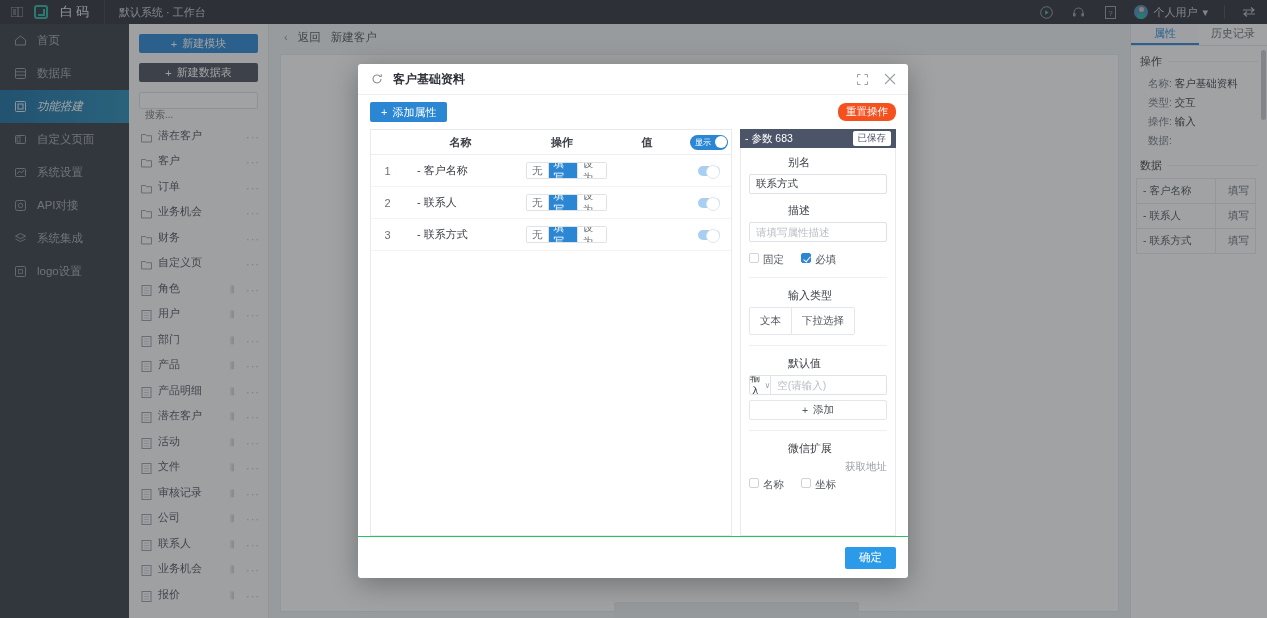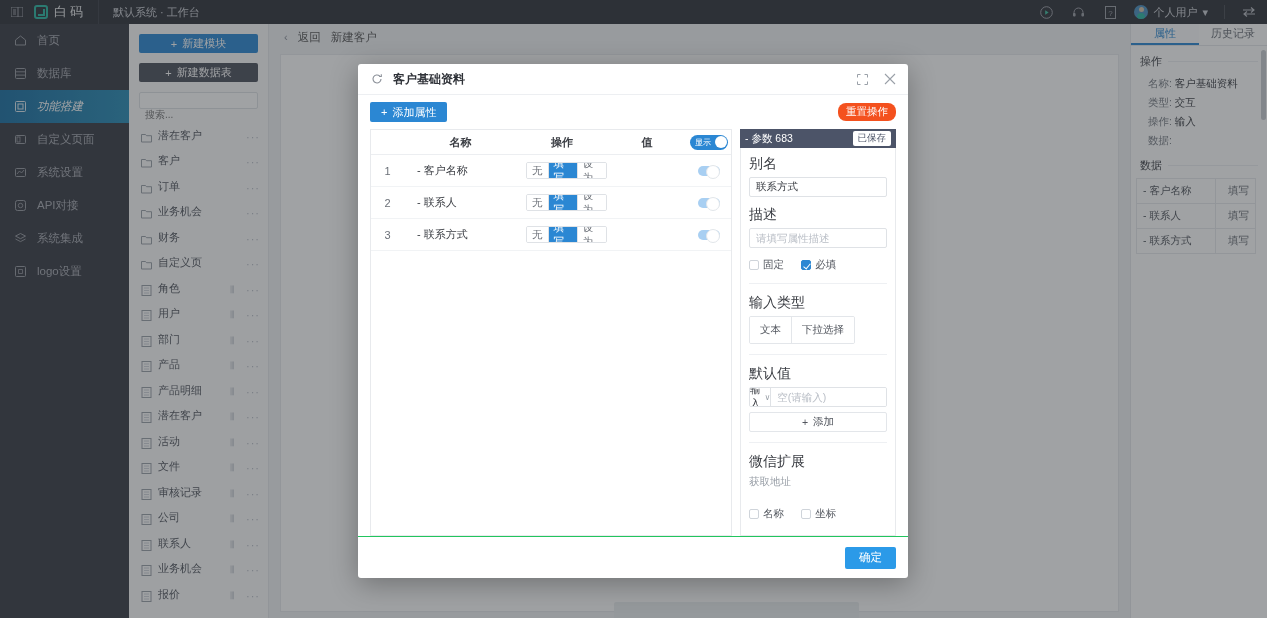--- a/index.html
+++ b/index.html
@@ -6,21 +6,21 @@
   html, body {
     width:1267px; height:618px; overflow:hidden;
     font-family: "Liberation Sans", "DejaVu Sans", sans-serif;
     font-size:12px; color:#333; background:#f0f2f5;
   }
   #app { position:relative; width:1267px; height:618px; }
 
   
   .topbar{position:absolute;left:0;top:0;width:1267px;height:24px;background:#2f323a;display:flex;align-items:center;}
   .tb-collapse{width:34px;display:flex;align-items:center;justify-content:center;color:#9a9da5;font-size:11px;}
-  .tb-logo{display:flex;align-items:center;gap:6px;padding-right:12px;}
+  .tb-logo{display:flex;align-items:center;gap:12px;padding-right:12px;}
   .logo-mark{width:14px;height:14px;border:2px solid #2bb6a3;border-radius:3px;position:relative;}
   .logo-mark:after{content:"";position:absolute;left:2px;top:2px;width:5px;height:5px;border-right:2px solid #2bb6a3;border-bottom:2px solid #2bb6a3;}
   .logo-text{color:#e6e8ea;font-size:13px;letter-spacing:3px;}
   .tb-sep{width:1px;height:24px;background:#3d4049;}
   .tb-title{color:#c9ccd2;font-size:11px;padding-left:14px;}
   .tb-right{margin-left:auto;display:flex;align-items:center;gap:16px;padding-right:10px;color:#9a9da5;}
   .tb-ico{font-size:12px;display:flex;align-items:center;justify-content:center;width:16px;height:16px;}
   .tb-ico svg{display:block;}
   .tb-user{display:flex;align-items:center;gap:5px;color:#c9ccd2;font-size:11px;}
   .avatar{width:14px;height:14px;border-radius:50%;background:#4a8fbf;position:relative;overflow:hidden;}
@@ -104,38 +104,38 @@
   .seg b:last-child{border-right:0;}
   .seg b.on{background:#2b87d3;color:#fff;}
   .toggle-sm{width:22px;height:10px;border-radius:6px;background:#a8cff2;position:relative;}
   .toggle-sm:after{content:"";position:absolute;right:0;top:-1px;width:12px;height:12px;border-radius:50%;background:#fff;border:1px solid #e2e6ea;}
   .tb-fill{flex:1;}
   .m-right{width:156px;display:flex;flex-direction:column;}
   .pr-head{height:19px;background:#4c5468;display:flex;align-items:center;padding:0 5px;}
   .pr-head .t{color:#fff;font-size:10.5px;}
   .pr-head .saved{margin-left:auto;background:#fff;color:#4c5468;font-size:9.5px;border-radius:2px;padding:1px 5px;}
   .pr-body{border:1px solid #e8eaed;border-top:0;flex:1;padding:7px 8px 0 8px;}
-  .fl{font-size:14px;color:#3a3d43;margin-bottom:4px;}
+  .fl{font-size:11px;color:#3a3d43;margin-bottom:4px;margin-left:39px;}
   .fi{height:20px;border:1px solid #dfe2e6;border-radius:2px;width:100%;font-size:10.5px;padding:0 6px;color:#3a3d43;outline:0;font-family:inherit;background:#fff;}
   .fi::placeholder{color:#b9bec6;}
-  .ck{display:inline-flex;align-items:center;gap:4px;font-size:10.5px;color:#52565e;margin-right:14px;}
+  .ck{display:inline-flex;gap:4px;font-size:10.5px;color:#52565e;margin-right:14px;}
   .box{width:10px;height:10px;border:1px solid #cfd4da;border-radius:2px;background:#fff;}
   .box.on{background:#2b87d3;border-color:#2b87d3;position:relative;}
   .box.on:after{content:"";position:absolute;left:2.5px;top:.5px;width:3px;height:6px;border-right:1.5px solid #fff;border-bottom:1.5px solid #fff;transform:rotate(40deg);}
   .hr{height:1px;background:#eef0f3;margin:10px 0;}
   .seg2{display:inline-flex;border:1px solid #e3e6ea;border-radius:2px;overflow:hidden;}
   .seg2 b{font-weight:normal;font-size:10.5px;color:#52565e;padding:0 10px;height:26px;display:flex;align-items:center;border-right:1px solid #e3e6ea;background:#fff;}
   .seg2 b:last-child{border-right:0;}
   .dv-row{display:flex;border:1px solid #dfe2e6;border-radius:2px;height:20px;overflow:hidden;}
   .dv-sel{width:44px;display:flex;align-items:center;justify-content:center;gap:4px;font-size:10.5px;color:#3a3d43;border-right:1px solid #dfe2e6;background:#fff;}
   .dv-sel i{font-style:normal;font-size:8px;color:#9aa0a8;}
   .dv-in{flex:1;border:0;outline:0;font-size:10.5px;padding-left:6px;color:#3a3d43;font-family:inherit;}
   .dv-in::placeholder{color:#b9bec6;}
   .add-btn{margin-top:5px;height:20px;border:1px solid #e3e6ea;border-radius:2px;display:flex;align-items:center;justify-content:center;gap:5px;font-size:10.5px;color:#52565e;background:#fff;}
-  .sub{font-size:10.5px;color:#9aa0a8;margin-bottom:18px;}
+  .sub{font-size:10.5px;color:#9aa0a8;margin-bottom:3px;text-align:right;}
   .m-foot{height:42px;display:flex;align-items:center;justify-content:flex-end;padding:0 12px;border-top:1px solid #22c55e;}
   .btn-ok{background:#2b9ae8;color:#fff;border-radius:2px;height:22px;padding:0 14px;display:flex;align-items:center;font-size:11.5px;}
 </style>
 </head>
 <body>
 
 <div id="app">
 
   <div class="topbar">
     <div class="tb-collapse">

